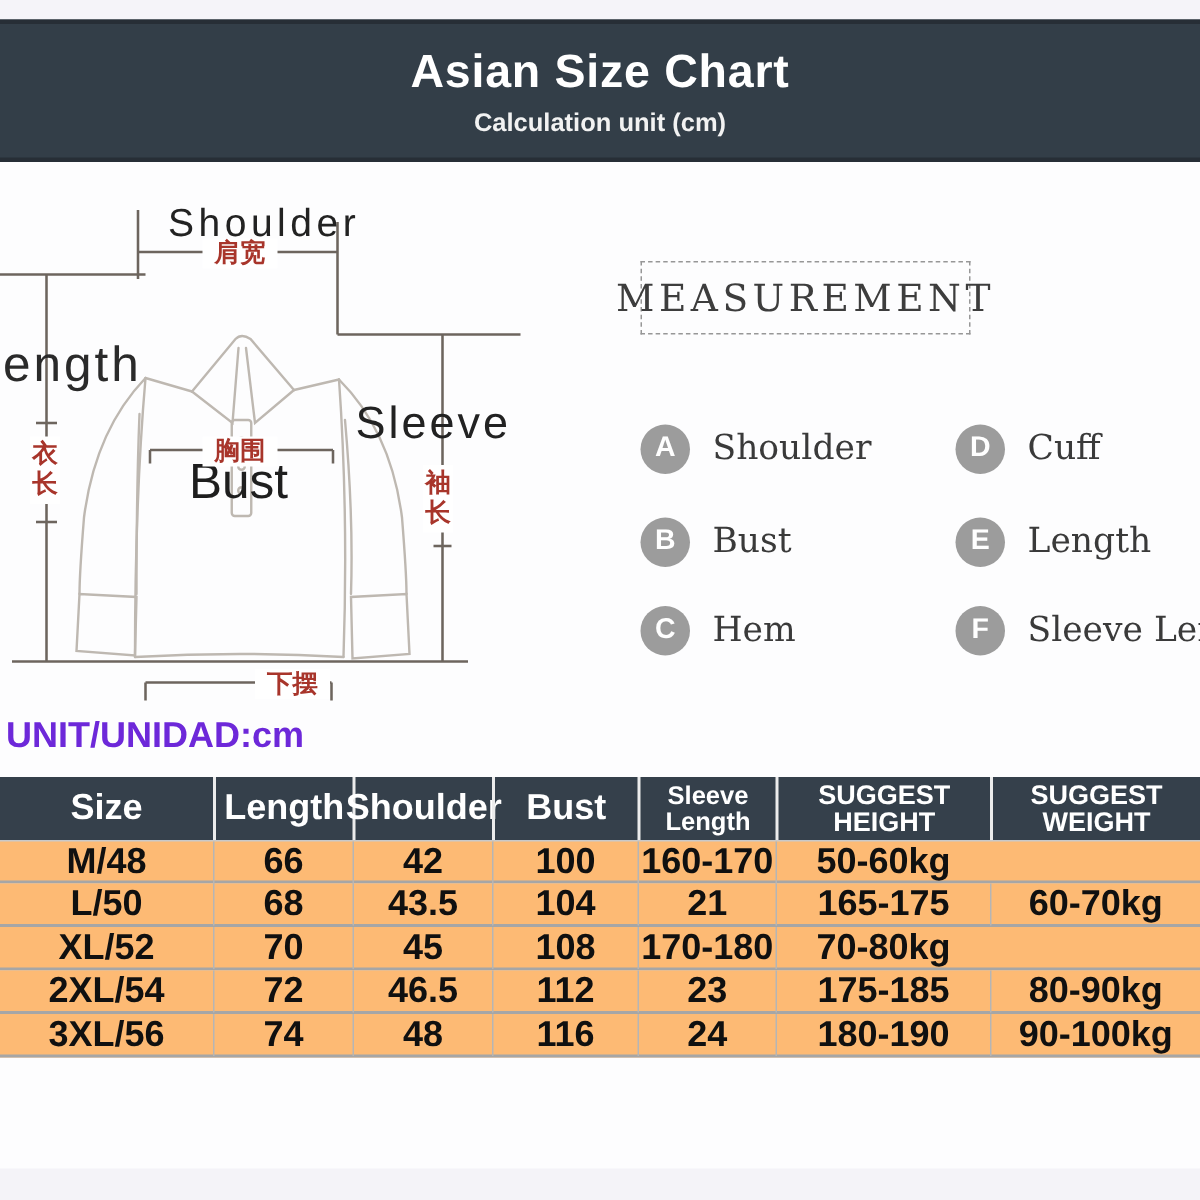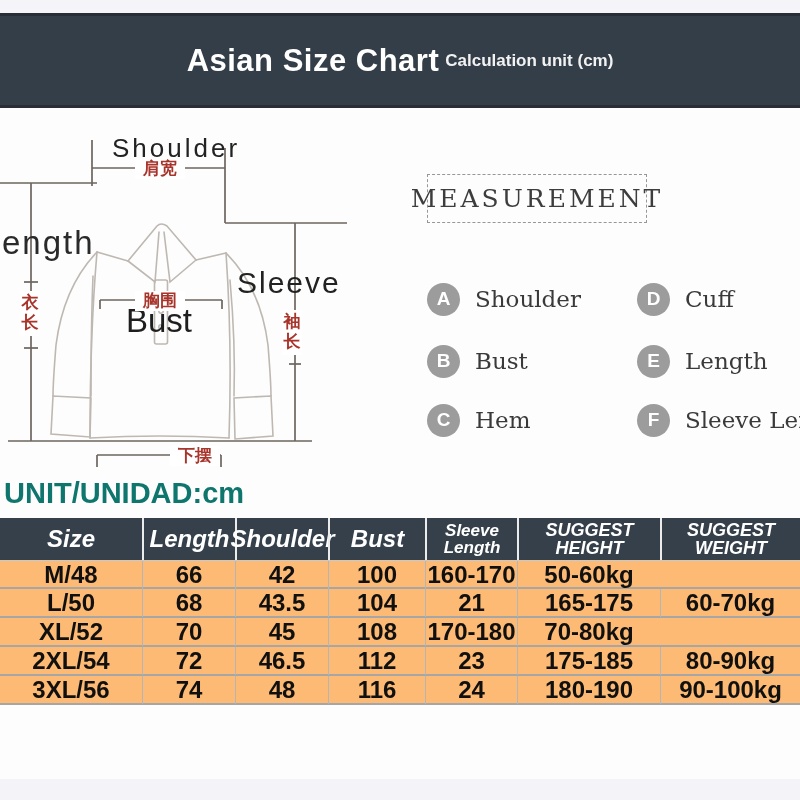--- a/index.html
+++ b/index.html
@@ -4,31 +4,31 @@
 <style>
   html,body{margin:0;padding:0;}
   body{width:800px;height:800px;background:#ffffff;font-family:"Liberation Sans",sans-serif;position:relative;overflow:hidden;}
   .stage{position:absolute;left:0;top:0;width:800px;height:800px;background:#fdfdfe;overflow:hidden;}
   .strip-top{position:absolute;left:0;top:0;width:800px;height:13px;background:#f5f4f9;}
   .strip-bottom{position:absolute;left:0;top:779px;width:800px;height:21px;background:#f4f3f8;}
 
   
   .banner{position:absolute;left:0;top:13px;width:800px;height:95px;background:#333e48;
           border-top:3px solid #272e36;border-bottom:3px solid #272e36;box-sizing:border-box;
-          display:flex;flex-direction:row;align-items:center;justify-content:center;gap:6px;}
+          display:flex;flex-direction:column;align-items:center;justify-content:center;gap:6px;}
   .banner-title{color:#ffffff;font-weight:bold;font-size:31px;letter-spacing:0.5px;}
   .banner-sub{color:#f2f2f2;font-weight:bold;font-size:17px;}
 
   
   .lbl{position:absolute;color:#2d2d2d;}
   .lbl-shoulder{left:112px;top:133px;font-size:26px;letter-spacing:3px;color:#222;}
   .lbl-length{left:2px;top:224px;font-size:33px;letter-spacing:2px;color:#2a2a2a;}
   .lbl-sleeve{left:237px;top:266px;font-size:30px;letter-spacing:2px;color:#222;}
   .lbl-bust{left:126px;top:302px;font-size:33px;color:#1e1e1e;}
-  .lbl-unit{left:4px;top:477px;font-size:29px;font-weight:bold;color:#0f766e;}
+  .lbl-unit{left:4px;top:477px;font-size:24px;font-weight:bold;color:#6d28d9;}
 
   .cn{position:absolute;color:#a8352b;font-weight:bold;font-size:17px;background:#fff;
       font-family:"Liberation Sans",sans-serif,serif;line-height:1.2;text-align:center;}
   .cn-h{padding:0 3px;}
   .cn-v{width:20px;display:flex;flex-direction:column;align-items:center;padding:2px 0;}
   .cn-jiankuan{left:135px;top:159px;width:44px;}
   .cn-xiongwei{left:135px;top:291px;width:44px;}
   .cn-xiabai{left:135px;top:446px;width:44px;margin-left:35px;}
   .cn-yichang{left:20px;top:291px;}
   .cn-xiuchang{left:282px;top:310px;}
@@ -41,21 +41,21 @@
   .legend-badge{width:33px;height:33px;border-radius:50%;background:#9c9c9c;color:#ffffff;
         display:flex;align-items:center;justify-content:center;font-weight:bold;font-size:19px;flex:0 0 33px;}
   .legend-label{font-family:"DejaVu Serif","Liberation Serif",serif;font-size:23px;color:#3a3a3a;white-space:nowrap;}
   .li-a{left:427px;top:282px;} .li-d{left:637px;top:282px;}
   .li-b{left:427px;top:344px;} .li-e{left:637px;top:344px;}
   .li-c{left:427px;top:403px;} .li-f{left:637px;top:403px;}
 
   
   .size-table{position:absolute;left:0;top:518px;width:800px;}
   .thead{display:grid;grid-template-columns:142px 93px 93px 97px 92px 143px 140px;height:42px;
-         background:#35404b;color:#fff;font-style:italic;}
+         background:#35404b;color:#fff;}
   .th{display:flex;flex-direction:column;align-items:center;justify-content:center;
       font-weight:bold;border-left:2px solid #ececec;box-sizing:border-box;text-align:center;}
   .th:first-child{border-left:none;}
   .th .l1,.th .l2{display:block;line-height:1.02;}
   .th-big{font-size:24px;}
   .th-small{font-size:17px;}
   .th-caps{font-size:18px;}
   .trow{display:grid;grid-template-columns:142px 93px 93px 97px 92px 143px 140px;height:29px;
         background:#fdba74;border-bottom:2px solid #a6a6a6;box-sizing:border-box;}
   .trow:first-child{border-top:1px solid #c9c9c9;}

